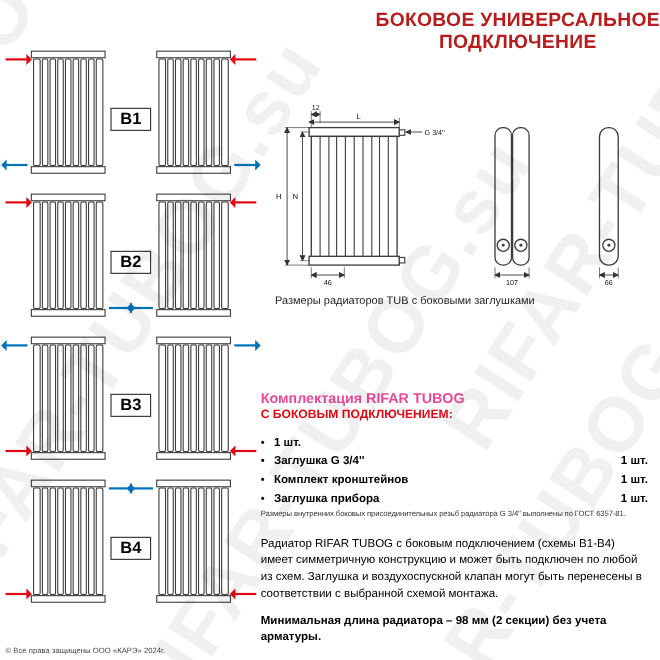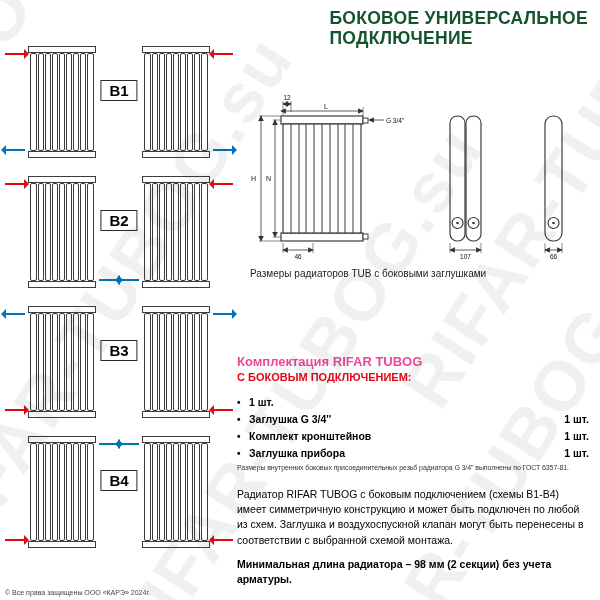--- a/index.html
+++ b/index.html
@@ -8,37 +8,37 @@
     font-family:"Liberation Sans", sans-serif;color:#111;
   }
   
   .wm{
     position:absolute;z-index:6;pointer-events:none;white-space:nowrap;
     font-weight:bold;font-size:70px;letter-spacing:2px;color:#1a1a1a;opacity:0.06;
     transform:rotate(-57deg);transform-origin:0 50%;
   }
   
   .title{
-    position:absolute;top:8px;right:12px;text-align:left;z-index:2;
-    font-weight:bold;font-size:17.5px;line-height:1.15;letter-spacing:0.3px;color:#14532d;
+    position:absolute;top:8px;right:0;text-align:center;z-index:2;
+    font-weight:bold;font-size:17.5px;line-height:1.15;letter-spacing:0.3px;color:#b91c1c;
   }
   
   #schemes{position:absolute;left:4px;top:44px;width:232px;z-index:2;}
   .scheme-row{position:relative;width:230px;height:116px;margin-bottom:14px;}
   .radiator{position:absolute;top:2px;width:64px;height:112px;}
   .rad-left{left:26px;}
   .rad-right{left:140px;}
   .rad-header{
     position:relative;left:-2px;width:68px;height:7px;background:#fff;
     border:1.4px solid #3c3c3c;box-sizing:border-box;
   }
   .rad-tubes{display:flex;height:98px;}
   .tube{flex:1;margin:0 0.4px;background:#fff;border:1px solid #3c3c3c;border-radius:2px;}
   .scheme-label{
-    position:absolute;left:50%;top:36px;transform:translateX(-50%);
+    position:absolute;left:50%;top:54px;transform:translateX(-50%);
     background:#fff;border:1.7px solid #2b2b2b;padding:1px 8px;
     font-weight:bold;font-size:15px;color:#000;z-index:3;
   }
   .arrow{position:absolute;width:20px;height:0;border-top:2.6px solid var(--c);}
   .arrow::after{content:'';position:absolute;top:-6.3px;width:0;height:0;border:5px solid transparent;}
   .dir-right::after{right:-9px;border-left-color:var(--c);}
   .dir-left::after{left:-9px;border-right-color:var(--c);}
   .pos-tl{top:7px;left:-25px;}
   .pos-bl{bottom:7px;left:-25px;}
   .pos-tr{top:7px;right:-25px;}

